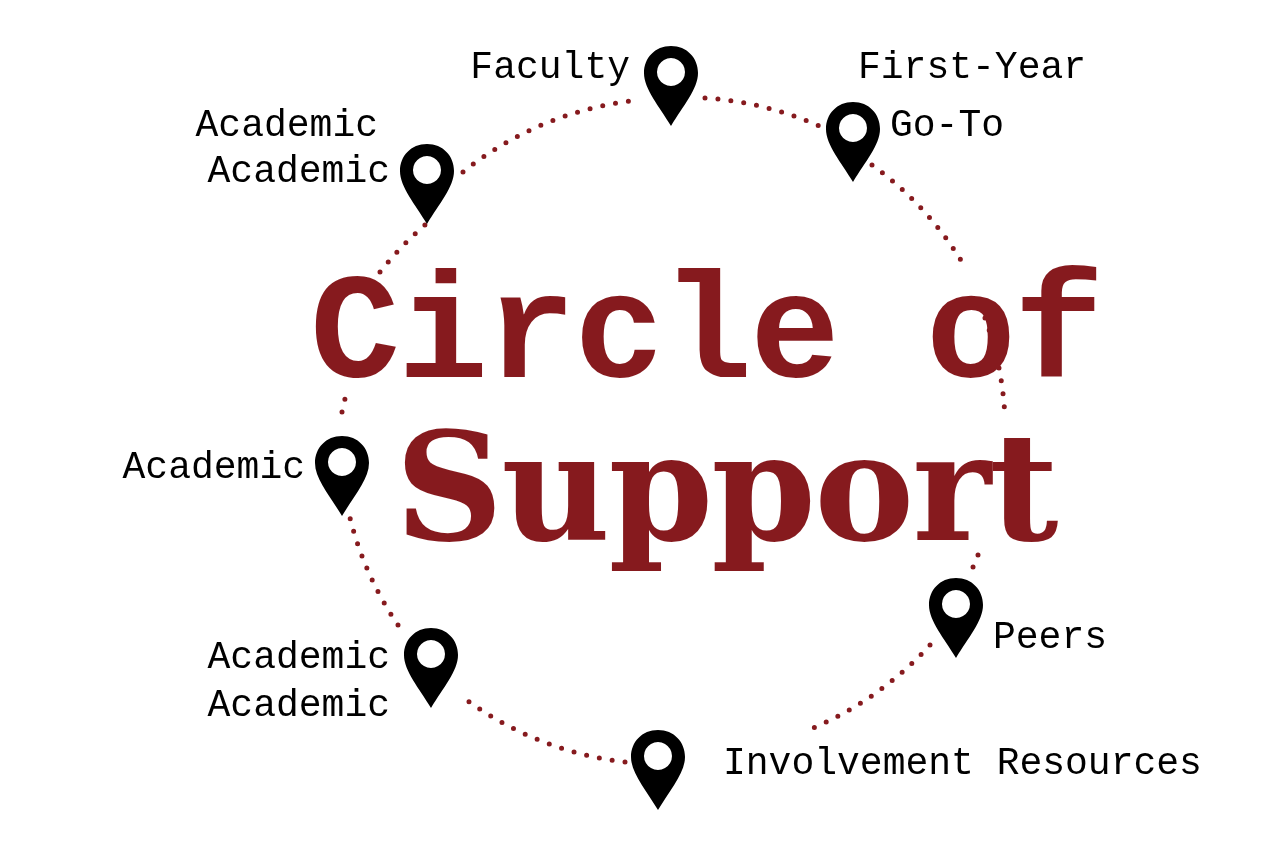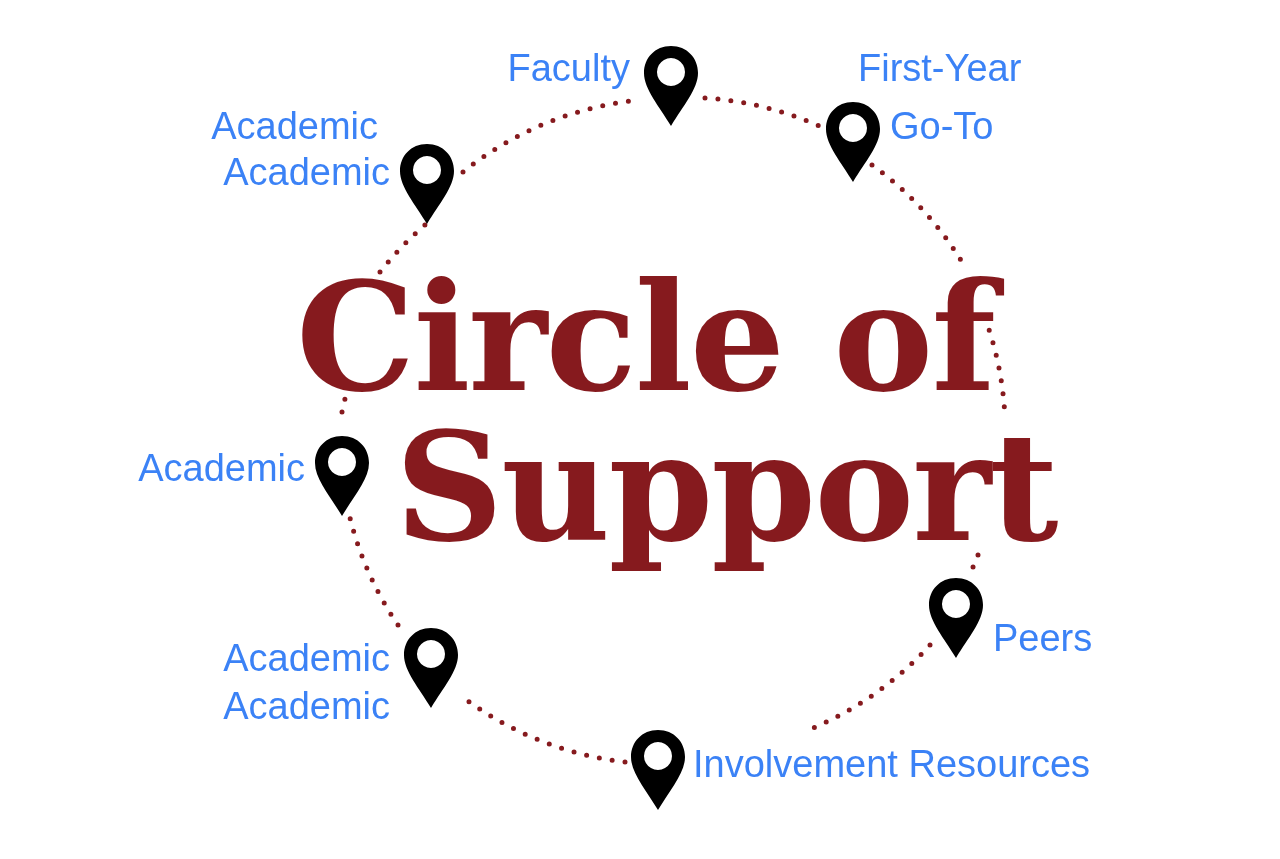--- a/index.html
+++ b/index.html
@@ -1,22 +1,22 @@
 <!DOCTYPE html>
 <html><head>
 <meta charset="utf-8">
 <style>
   html, body { margin: 0; padding: 0; background: #ffffff; }
   body { width: 1280px; height: 859px; position: relative; overflow: hidden; font-family: "DejaVu Serif", serif; }
   #ring { position: absolute; left: 0; top: 0; width: 1280px; height: 859px; }
   .title { position: absolute; color: #861a1e; font-family: "DejaVu Serif", serif; font-weight: bold; line-height: 1; white-space: nowrap; letter-spacing: -2px; }
-  .title.l1 { left: 296px; top: 262px; font-size: 150px; }
+  .title.l1 { left: 310px; top: 262px; font-size: 150px; font-family: Liberation Mono, monospace; }
   .title.l2 { left: 395px; top: 412px; font-size: 150px; text-align: right; }
   .pin { position: absolute; width: 58px; height: 84px; }
-  .label { position: absolute; font-family: Liberation Sans, sans-serif; font-size: 38px; color: #3b82f6; line-height: 44px; white-space: nowrap; }
+  .label { position: absolute; font-family: Liberation Mono, monospace; font-size: 38px; color: #000000; line-height: 44px; white-space: nowrap; }
   .label.right { text-align: right; }
 </style>
 </head>
 <body>
 
 <svg id="ring" viewBox="0 0 1280 859">
   <defs>
     <symbol id="pin" viewBox="0 0 58 84">
       <path d="M29 2 C13 2 2 14 2 29 C2 45 17 62 29 82 C41 62 56 45 56 29 C56 14 45 2 29 2 Z M29 14 A14 14 0 1 1 28.99 14 Z" fill="#000" fill-rule="evenodd"></path>
     </symbol>
@@ -63,18 +63,18 @@
 
 <svg class="pin" style="left:402px;top:626px">
     <use href="#pin"></use>
   </svg>
 <div class="label right" style="left:150px;top:636px;width:240px">Academic</div>
 <div class="label right" style="left:150px;top:684px;width:240px">Academic</div>
 
 <svg class="pin" style="left:629px;top:728px">
     <use href="#pin"></use>
   </svg>
-<div class="label" style="left:693px;top:742px">Involvement Resources</div>
+<div class="label" style="left:723px;top:742px">Involvement Resources</div>
 
 <svg class="pin" style="left:927px;top:576px">
     <use href="#pin"></use>
   </svg>
 <div class="label" style="left:993px;top:616px">Peers</div>
 
 </body></html>

